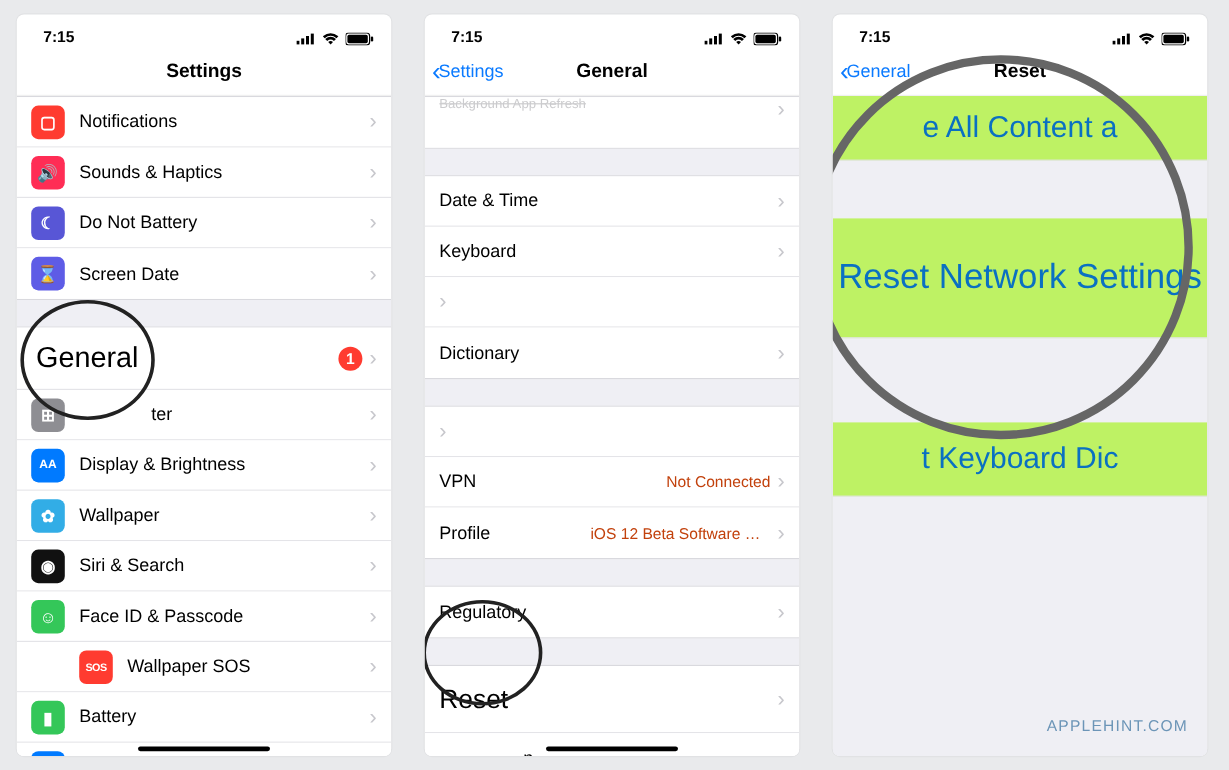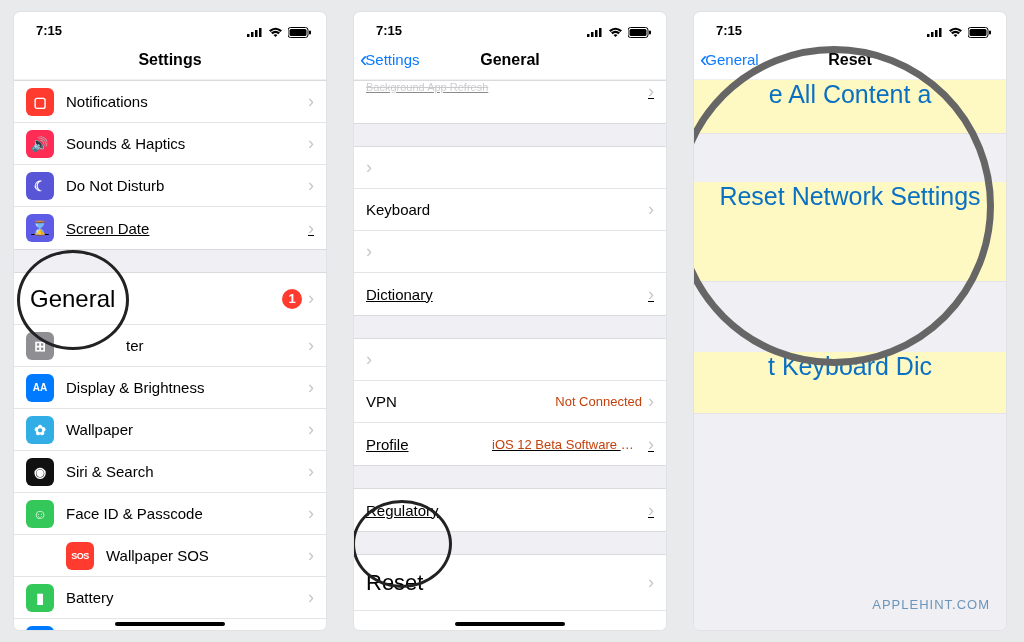--- a/index.html
+++ b/index.html
@@ -62,21 +62,21 @@
   .group { background:#fff; border-top:1px solid #d9d9de; border-bottom:1px solid #d9d9de; }
   .spacer-md { height: 22px; }
   .row {
     min-height: 42px;
     display:flex; align-items:center;
     padding: 0 12px 0 12px;
     border-bottom: 1px solid #e4e4e8;
     background:#fff;
     position: relative;
   }
-  .row:last-child { border-bottom: none; text-decoration: underline; }
+  .row:last-child { border-bottom: none; }
   .row .icon-box {
     width: 28px; height: 28px; border-radius: 6px;
     margin-right: 12px;
     display:flex; align-items:center; justify-content:center;
     flex: 0 0 auto;
   }
   .row .label { flex:1; font-size: 15px; color:#000; }
   .row .detail { font-size: 13px; color:#c2410c; margin-right:6px; max-width:150px; white-space:nowrap; overflow:hidden; text-overflow:ellipsis;}
   .row .chevron { color:#c7c7cc; font-size:18px; }
   .cut-row { height: 22px; padding-top:0; align-items:flex-start; }
@@ -106,23 +106,23 @@
 
   
   .home-ind {
     position:absolute; bottom:4px; left:50%; transform:translateX(-50%);
     width:110px; height:4px; background:#000; border-radius:3px;
   }
 
   
   .reset-row {
     height: 88px;
-    display:flex; justify-content:flex-start;
+    display:flex; align-items:center; justify-content:flex-start;
     padding: 0 10px;
-    background:#fef9c3;
+    background:#bef264;
     border-bottom: 1px solid #e4e4e8;
     font-size: 24px;
     color:#0a70c2;
     white-space: nowrap;
     overflow: hidden;
   }
   .reset-spacer { height: 48px; background:#efeff4; }
   .watermark {
     position:absolute; right:16px; bottom:18px;
     font-size:13px; letter-spacing:1px; color:#6c95b7;
@@ -175,21 +175,21 @@
           <div class="icon-box ic-pink">
               <span>🔊</span>
             </div>
           <div class="label">Sounds &amp; Haptics</div>
           <div class="chevron">›</div>
         </div>
         <div class="row">
           <div class="icon-box ic-purple">
               <span>☾</span>
             </div>
-          <div class="label">Do Not Disturb</div>
+          <div class="label">Do Not Battery</div>
           <div class="chevron">›</div>
         </div>
         <div class="row">
           <div class="icon-box ic-purple2">
               <span>⌛</span>
             </div>
           <div class="label">Screen Date</div>
           <div class="chevron">›</div>
         </div>
       </div>
@@ -298,20 +298,21 @@
     <div class="content">
       <div class="group">
         <div class="row cut-row">
           <div class="label" style="font-size:11px;text-decoration:line-through;opacity:.45">Background App Refresh</div>
           <div class="chevron">›</div>
         </div>
       </div>
       <div class="spacer-md"></div>
       <div class="group">
         <div class="row">
+            <div class="label">Date &amp; Time</div>
             <div class="chevron">›</div>
           </div>
         <div class="row">
             <div class="label">Keyboard</div>
             <div class="chevron">›</div>
           </div>
         <div class="row">
             <div class="chevron">›</div>
           </div>
         <div class="row">
@@ -388,21 +389,21 @@
         <span class="chev">‹</span>
         <span>General</span>
       </div>
       <div class="nav-title">Reset</div>
     </div>
     <div class="content" style="background:#efeff4">
       <div class="reset-row" style="height:54px;justify-content:center">
         <span style="font-size:25px">e All Content a</span>
       </div>
       <div class="reset-spacer"></div>
-      <div class="reset-row" style="height:100px;justify-content:center;font-size:25px">
+      <div class="reset-row" style="height:100px;justify-content:center;font-size:29px">
         <span>Reset Network Settings</span>
       </div>
       <div class="reset-spacer" style="height:70px"></div>
       <div class="reset-row" style="height:62px;justify-content:center">
         <span style="font-size:25px">t Keyboard Dic</span>
       </div>
       <div style="height:220px;background:#efeff4"></div>
     </div>
     <div class="circ thick" style="width:320px;height:320px;left:-20px;top:34px"></div>
     <div class="watermark">APPLEHINT.COM</div>

